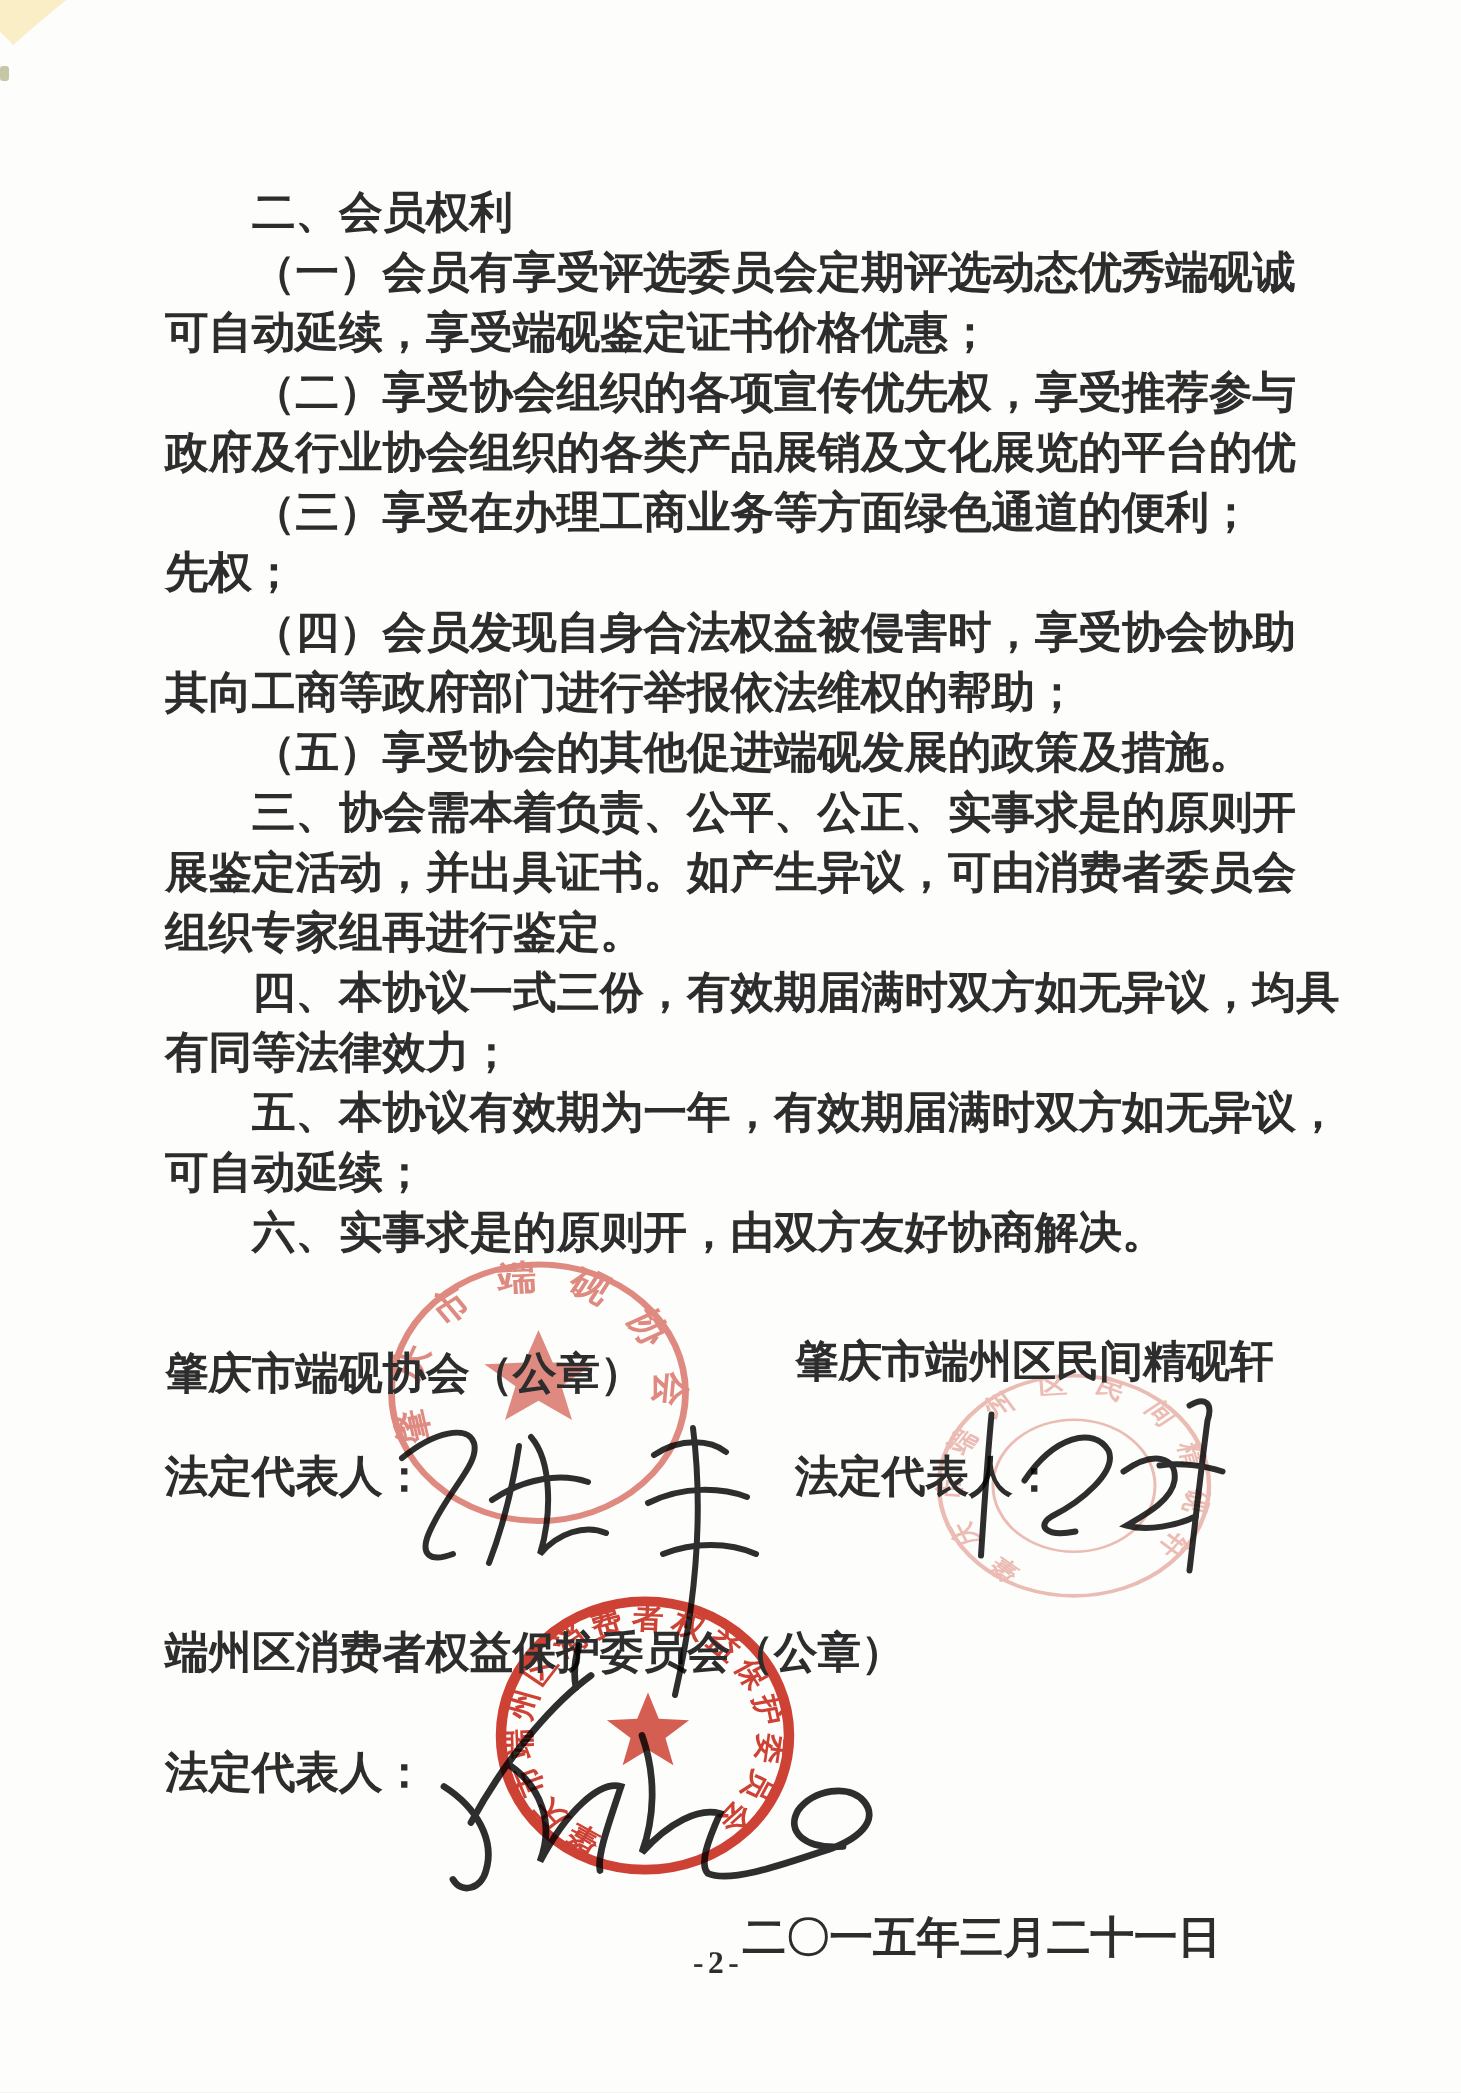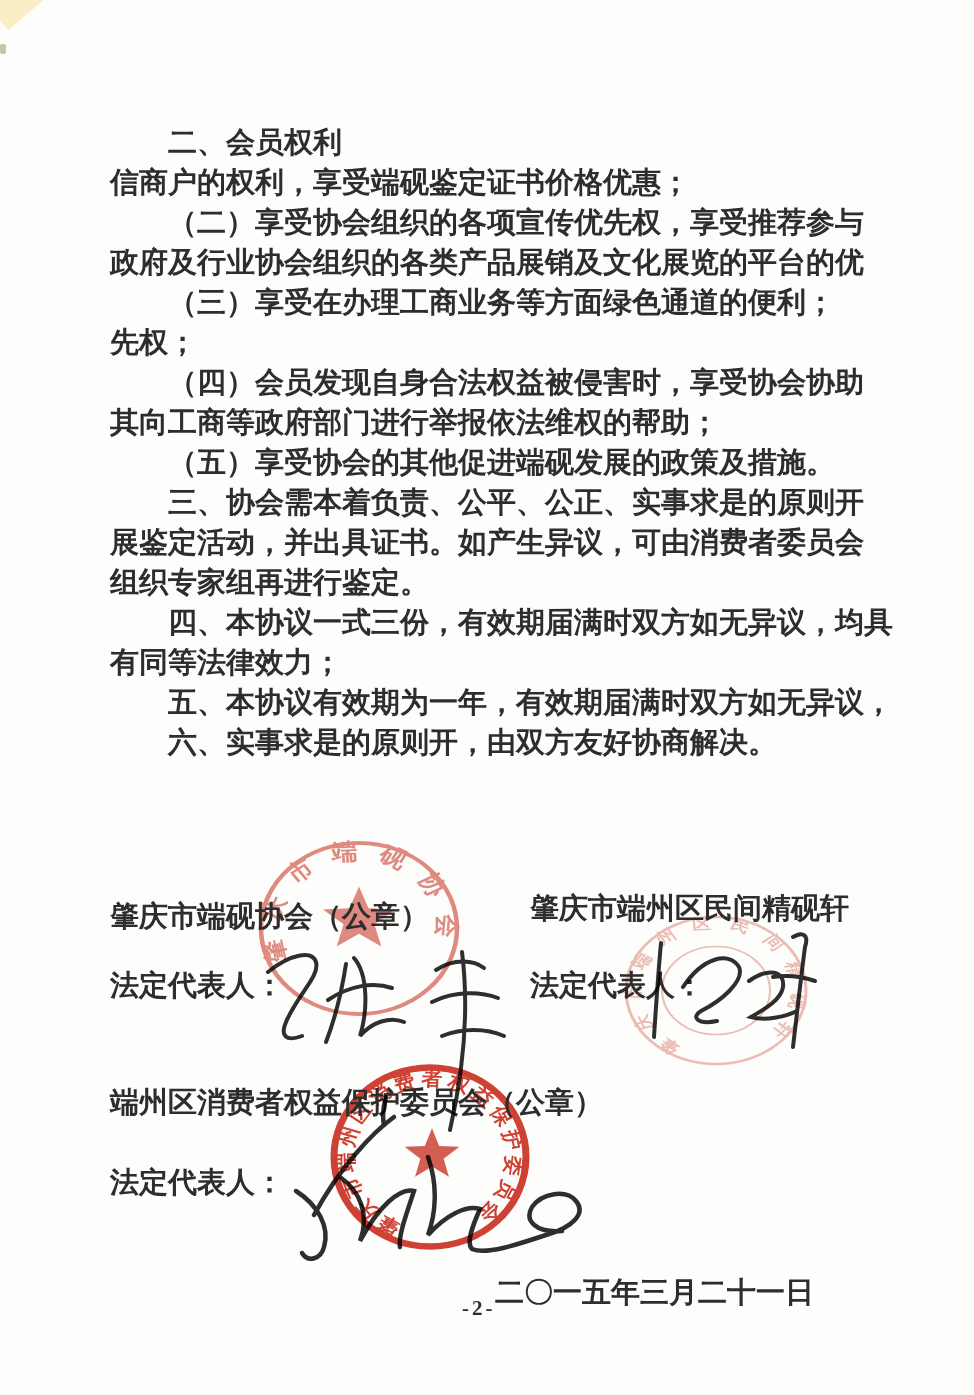--- a/index.html
+++ b/index.html
@@ -48,34 +48,36 @@
 </head>
 <body>
 
 <div class="page" style="color: rgb(45, 45, 45);">
 
   <div class="artifact a1"></div>
   <div class="artifact a2"></div>
 
   <div class="body-text">
     <div class="line indent">二、会员权利</div>
-    <div class="line">信商户的权利，享受端砚鉴定证书价格优惠；</div>
+    <div class="line indent">（一）会员有享受评选委员会定期评选动态优秀端砚诚</div>
+    <div class="line">可自动延续，享受端砚鉴定证书价格优惠；</div>
     <div class="line indent">（二）享受协会组织的各项宣传优先权，享受推荐参与</div>
     <div class="line">政府及行业协会组织的各类产品展销及文化展览的平台的优</div>
     <div class="line indent">（三）享受在办理工商业务等方面绿色通道的便利；</div>
     <div class="line">先权；</div>
     <div class="line indent">（四）会员发现自身合法权益被侵害时，享受协会协助</div>
     <div class="line">其向工商等政府部门进行举报依法维权的帮助；</div>
     <div class="line indent">（五）享受协会的其他促进端砚发展的政策及措施。</div>
     <div class="line indent">三、协会需本着负责、公平、公正、实事求是的原则开</div>
     <div class="line">展鉴定活动，并出具证书。如产生异议，可由消费者委员会</div>
     <div class="line">组织专家组再进行鉴定。</div>
     <div class="line indent">四、本协议一式三份，有效期届满时双方如无异议，均具</div>
     <div class="line">有同等法律效力；</div>
     <div class="line indent">五、本协议有效期为一年，有效期届满时双方如无异议，</div>
+    <div class="line">可自动延续；</div>
     <div class="line indent">六、实事求是的原则开，由双方友好协商解决。</div>
   </div>
 
   <svg class="stamp stamp-association" viewBox="-106 -106 212 212" preserveAspectRatio="none" style="color: rgb(217, 106, 94);">
     <circle cx="0" cy="0" r="98" fill="none" stroke="currentColor" stroke-width="4.5"></circle>
     <polygon fill="currentColor" transform="translate(0,-10) scale(0.95)" points="0,-40 9.99,-13.75 38.04,-12.36 16.17,5.25 23.51,32.36 0,17 -23.51,32.36 -16.17,5.25 -38.04,-12.36 -9.99,-13.75"></polygon>
     <defs>
         <path id="arc1" d="M -70,36 A 79,79 0 1 1 70,36" fill="none"></path>
       </defs>
     <text font-size="26" letter-spacing="19" fill="currentColor">

